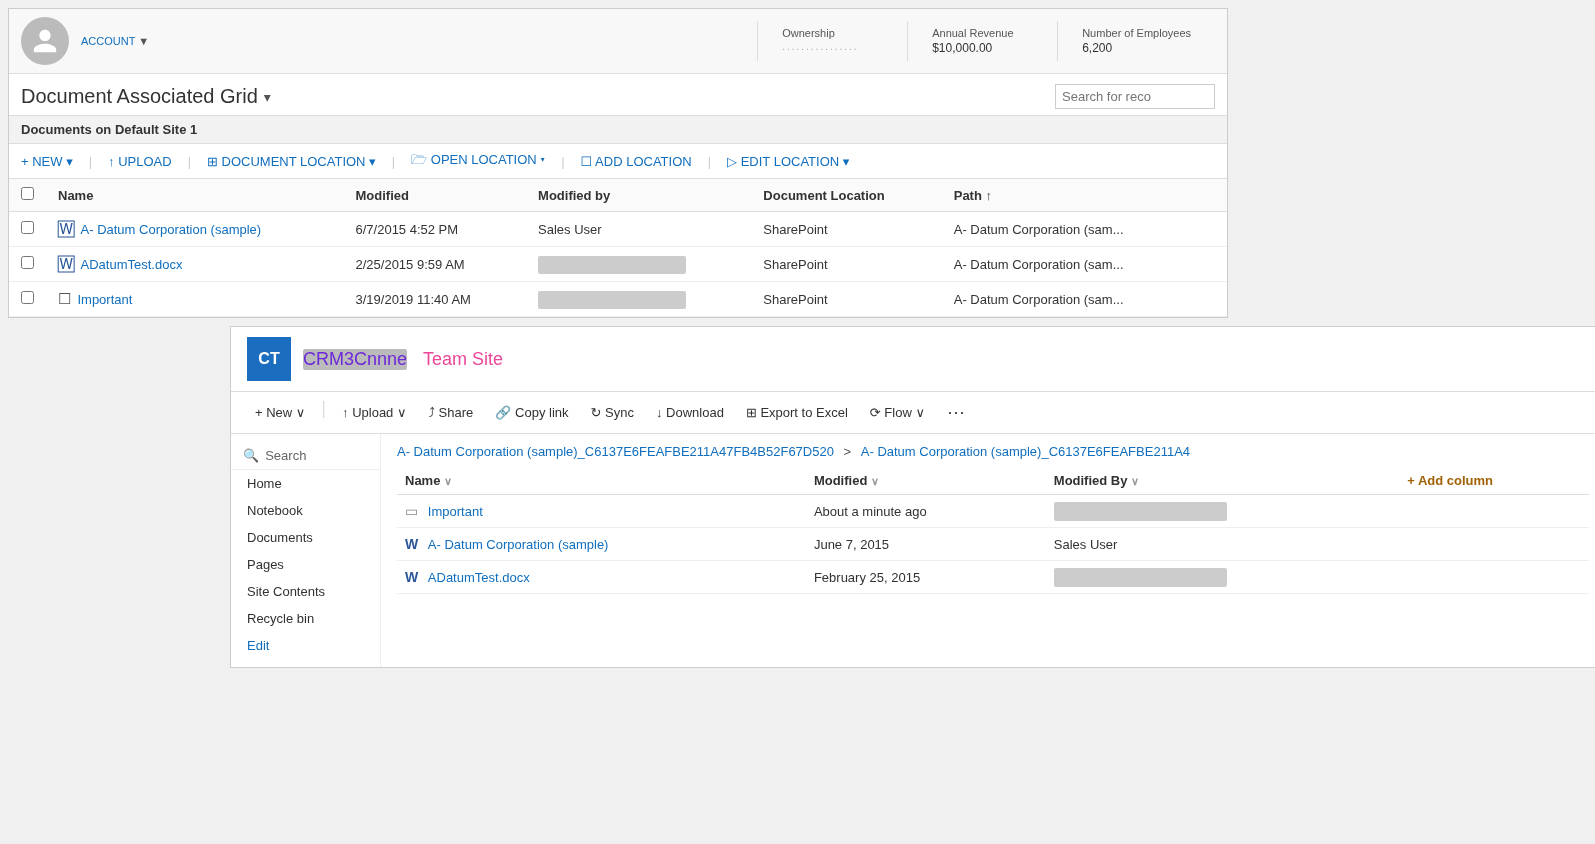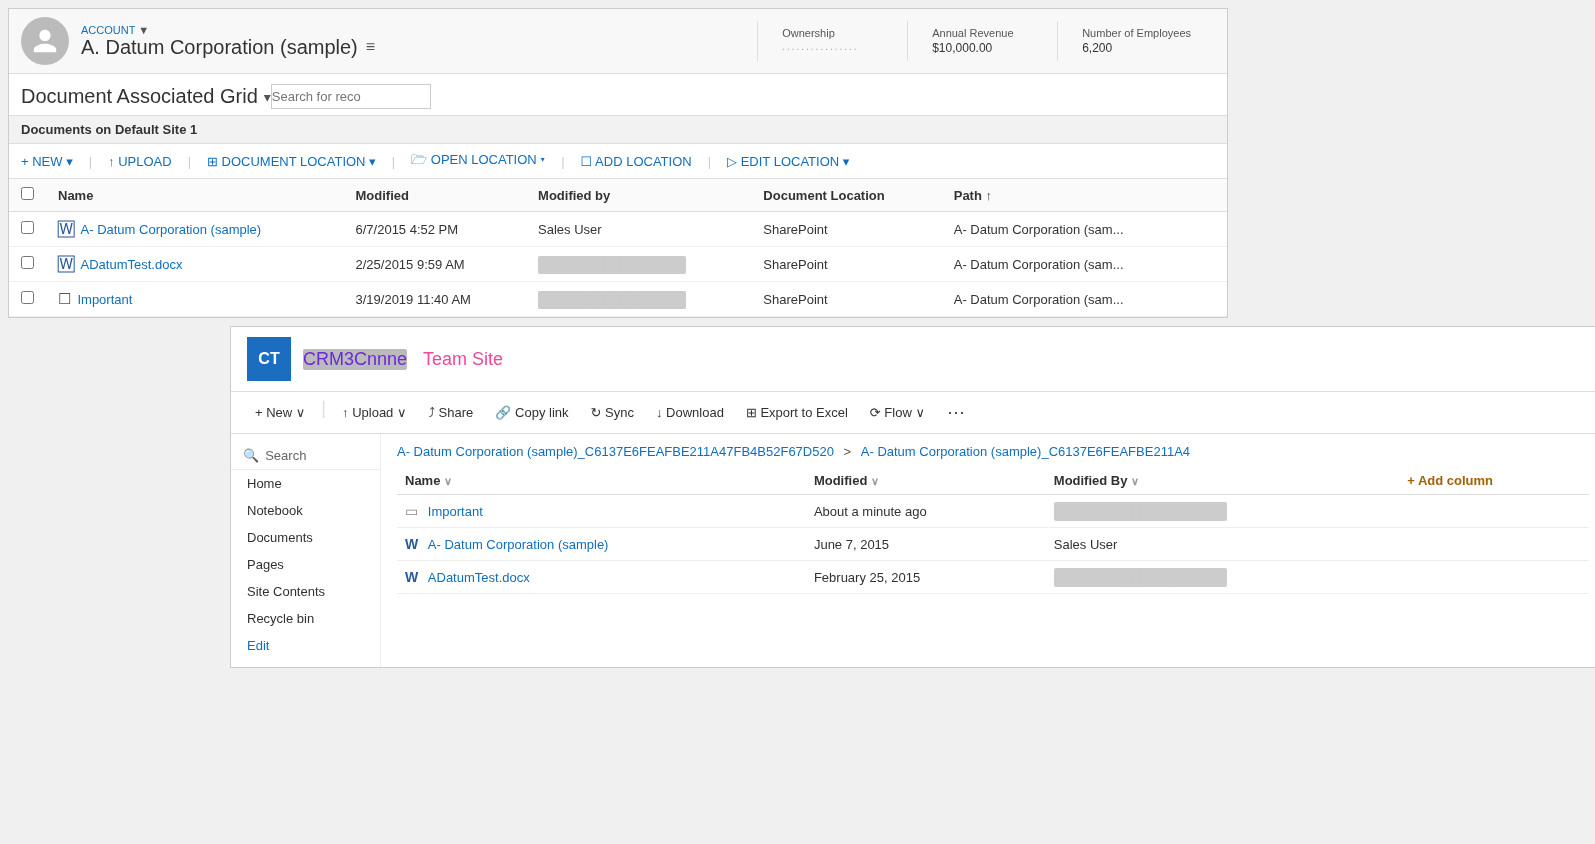--- a/index.html
+++ b/index.html
@@ -43,32 +43,33 @@
       min-width: 150px;
     }
     .account-field-label { font-size: 11px; color: #555; }
     .account-field-value { font-size: 12px; color: #333; margin-top: 2px; }
     .account-field-value.dotted { letter-spacing: 2px; color: #aaa; font-size: 10px; }
 
     
     .section-header {
       display: flex;
       align-items: center;
+      justify-content: space-between;
       padding: 10px 12px 6px;
     }
     .section-title {
       font-size: 20px;
       font-weight: 400;
       color: #333;
       display: flex; align-items: center; gap: 6px;
     }
     .chevron-down { font-size: 14px; color: #555; cursor: pointer; }
     .search-box {
       border: 1px solid #ccc;
-      padding: 4px 0;
+      padding: 4px 6px;
       font-size: 13px;
       width: 160px;
       color: #999;
       outline: none;
     }
 
     
     .docs-section { border-top: 1px solid #ddd; }
     .docs-site-label {
       background: #f2f2f2;
@@ -228,24 +229,20 @@
 
     <div class="account-header">
       <div class="account-avatar">
         <svg width="28" height="28" viewBox="0 0 24 24">
             <path d="M12 12c2.7 0 4.8-2.1 4.8-4.8S14.7 2.4 12 2.4 7.2 4.5 7.2 7.2 9.3 12 12 12zm0 2.4c-3.2 0-9.6 1.6-9.6 4.8v2.4h19.2v-2.4c0-3.2-6.4-4.8-9.6-4.8z"></path>
           </svg>
       </div>
       <div class="account-info">
         <div class="account-label">
           <span>ACCOUNT</span> ▼
-        </div>
-        <div class="account-name">
-          <span class="account-name-text">A. Datum Corporation (sample)</span>
-          <span class="hamburger-icon">≡</span>
         </div>
       </div>
       <div class="account-fields">
         <div class="account-field">
           <div class="account-field-label">Ownership</div>
           <div class="account-field-value dotted">................</div>
         </div>
         <div class="account-field">
           <div class="account-field-label">Annual Revenue</div>
           <div class="account-field-value">$10,000.00</div>

